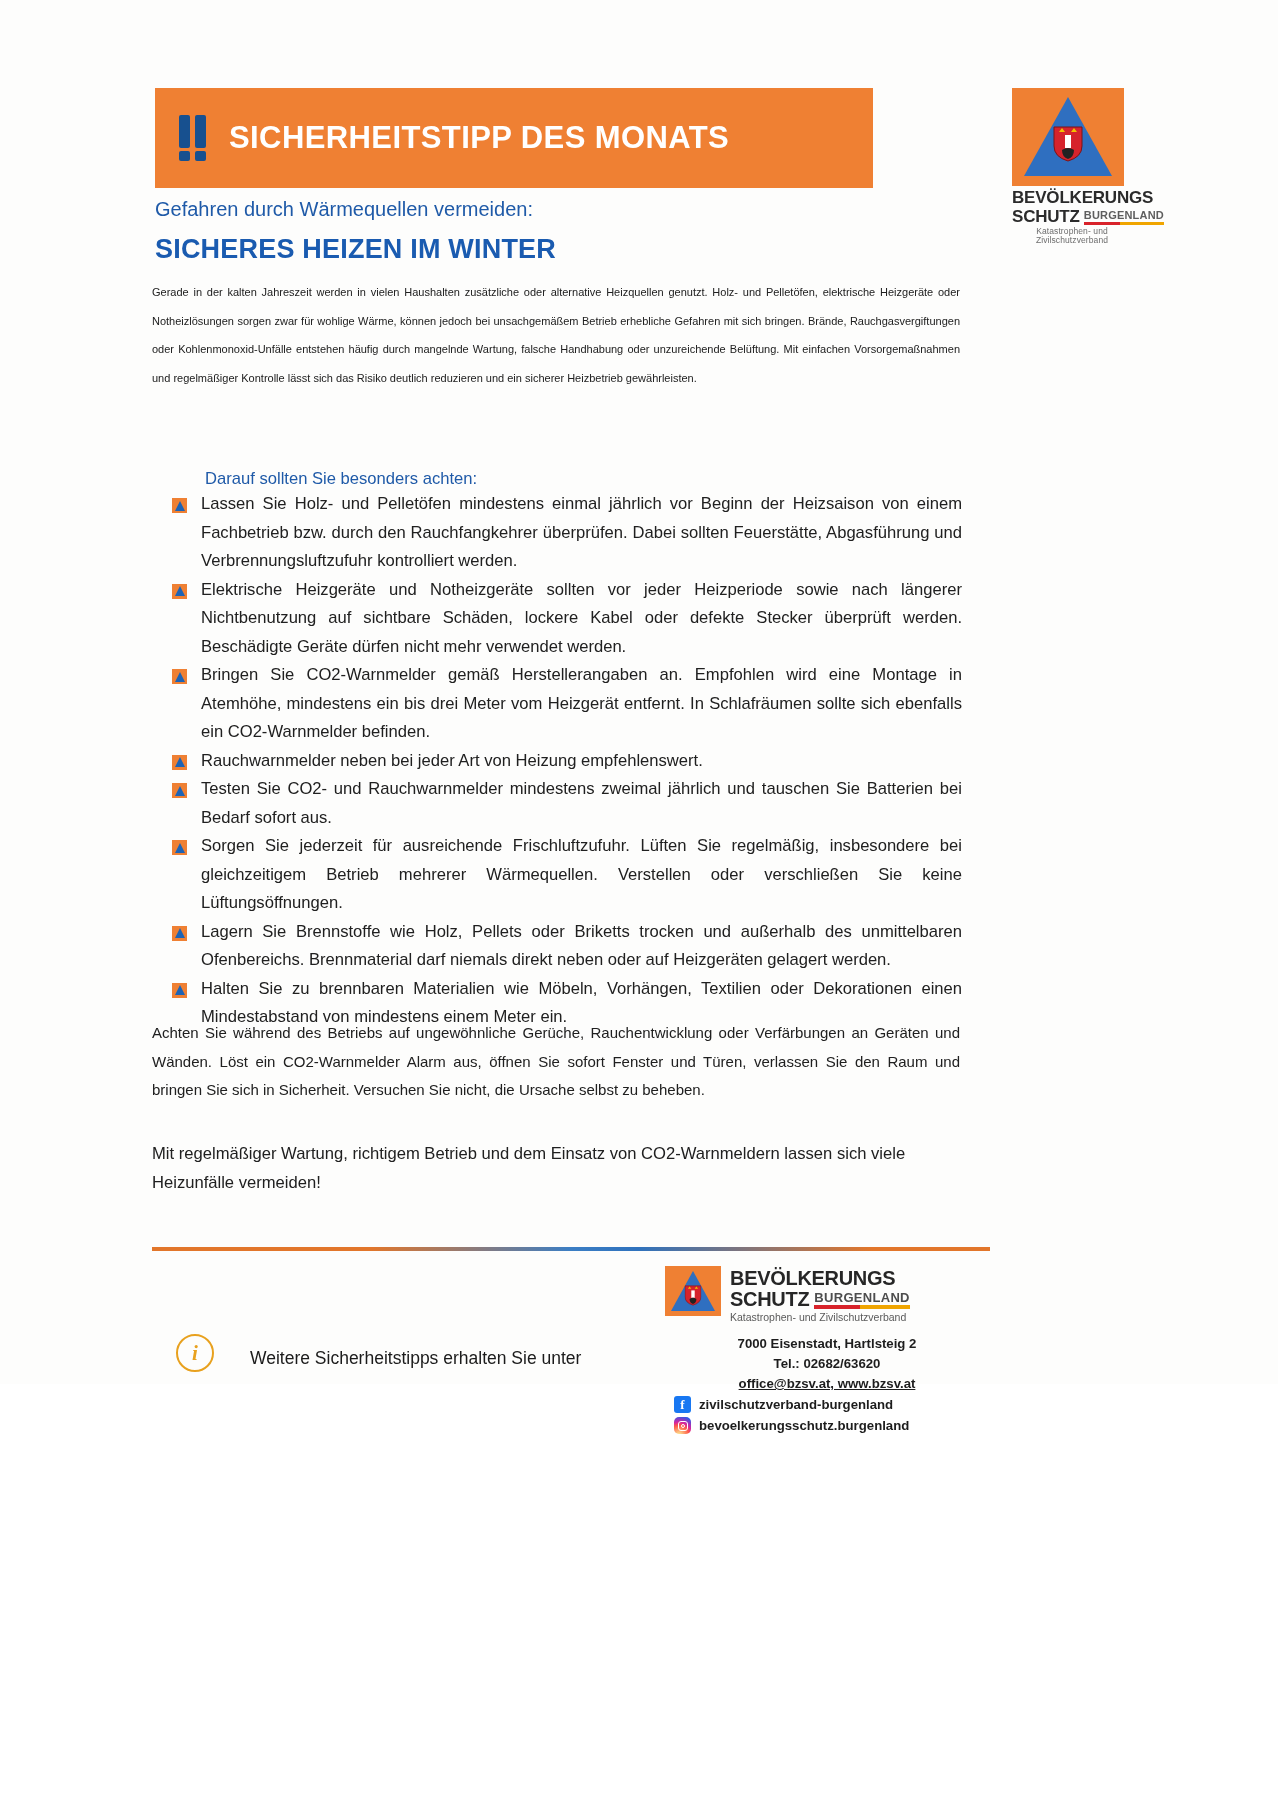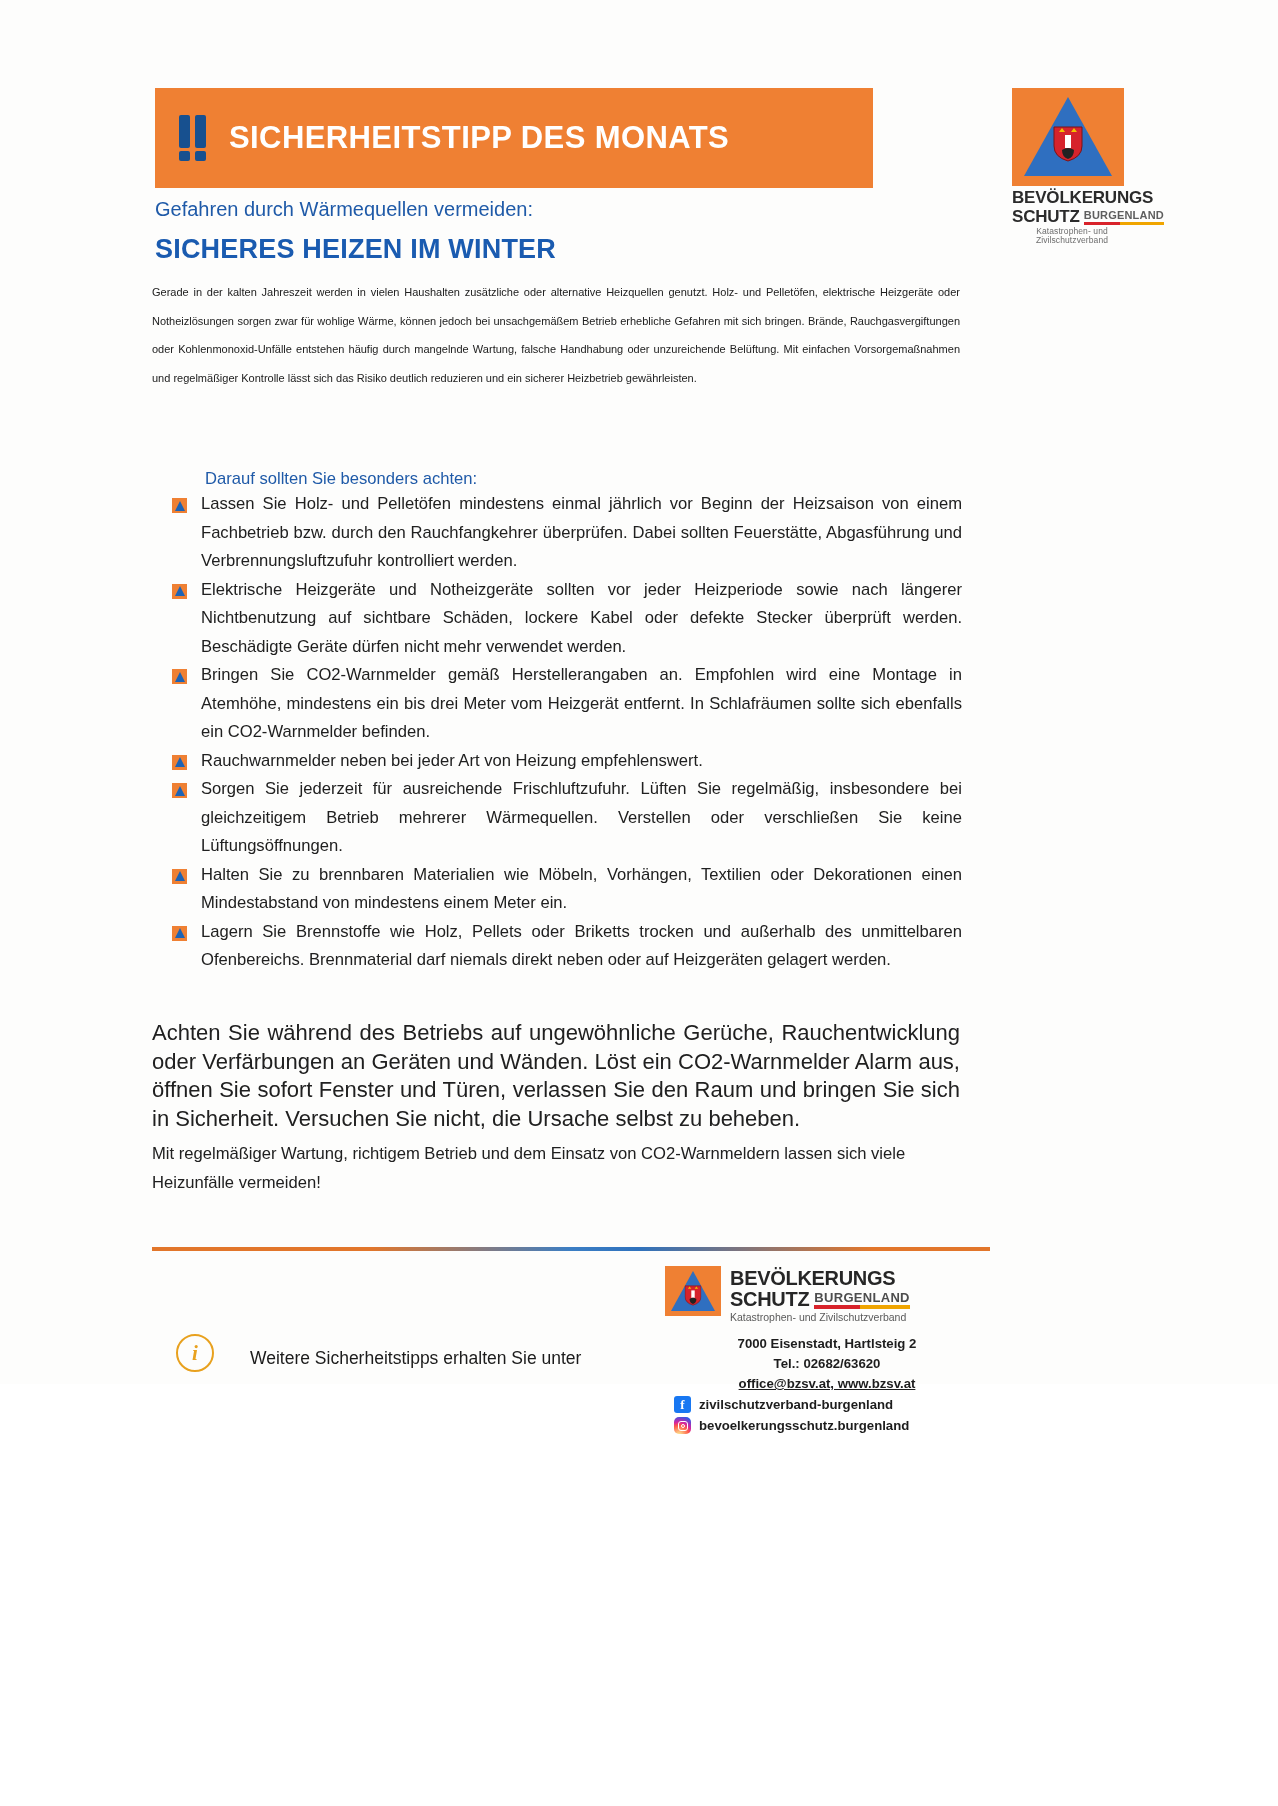--- a/index.html
+++ b/index.html
@@ -238,21 +238,21 @@
     line-height: 28.5px;
     text-align: justify;
     color: #202020;
   }
 
   .after-1 {
     position: absolute;
     left: 152px;
     top: 1019px;
     width: 808px;
-    font-size: 22px;
+    font-size: 15px;
     line-height: 28.5px;
     text-align: justify;
     color: #202020;
   }
   .after-2 {
     position: absolute;
     left: 152px;
     top: 1140px;
     width: 808px;
     font-size: 16.6px;
@@ -503,29 +503,33 @@
     <div class="bullet">
       <span class="bullet-icon"></span>
       <span class="bullet-text">Bringen Sie CO2-Warnmelder gemäß Herstellerangaben an. Empfohlen wird eine Montage in Atemhöhe, mindestens ein bis drei Meter vom Heizgerät entfernt. In Schlafräumen sollte sich ebenfalls ein CO2-Warnmelder befinden.</span>
     </div>
     <div class="bullet">
       <span class="bullet-icon"></span>
       <span class="bullet-text">Rauchwarnmelder neben bei jeder Art von Heizung empfehlenswert.</span>
     </div>
     <div class="bullet">
       <span class="bullet-icon"></span>
+      <span class="bullet-text">Testen Sie CO2- und Rauchwarnmelder mindestens zweimal jährlich und tauschen Sie Batterien bei Bedarf sofort aus.</span>
+    </div>
+    <div class="bullet">
+      <span class="bullet-icon"></span>
       <span class="bullet-text">Sorgen Sie jederzeit für ausreichende Frischluftzufuhr. Lüften Sie regelmäßig, insbesondere bei gleichzeitigem Betrieb mehrerer Wärmequellen. Verstellen oder verschließen Sie keine Lüftungsöffnungen.</span>
     </div>
     <div class="bullet">
       <span class="bullet-icon"></span>
+      <span class="bullet-text">Lagern Sie Brennstoffe wie Holz, Pellets oder Briketts trocken und außerhalb des unmittelbaren Ofenbereichs. Brennmaterial darf niemals direkt neben oder auf Heizgeräten gelagert werden.</span>
+    </div>
+    <div class="bullet">
+      <span class="bullet-icon"></span>
       <span class="bullet-text">Halten Sie zu brennbaren Materialien wie Möbeln, Vorhängen, Textilien oder Dekorationen einen Mindestabstand von mindestens einem Meter ein.</span>
-    </div>
-    <div class="bullet">
-      <span class="bullet-icon"></span>
-      <span class="bullet-text">Lagern Sie Brennstoffe wie Holz, Pellets oder Briketts trocken und außerhalb des unmittelbaren Ofenbereichs. Brennmaterial darf niemals direkt neben oder auf Heizgeräten gelagert werden.</span>
     </div>
   </div>
 
   <div class="after-1">Achten Sie während des Betriebs auf ungewöhnliche Gerüche, Rauchentwicklung oder Verfärbungen an Geräten und Wänden. Löst ein CO2-Warnmelder Alarm aus, öffnen Sie sofort Fenster und Türen, verlassen Sie den Raum und bringen Sie sich in Sicherheit. Versuchen Sie nicht, die Ursache selbst zu beheben.</div>
   <div class="after-2">
     <div class="noj">Mit regelmäßiger Wartung, richtigem Betrieb und dem Einsatz von CO2-Warnmeldern lassen sich viele Heizunfälle vermeiden!</div>
   </div>
 
   <div class="divider"></div>
 

